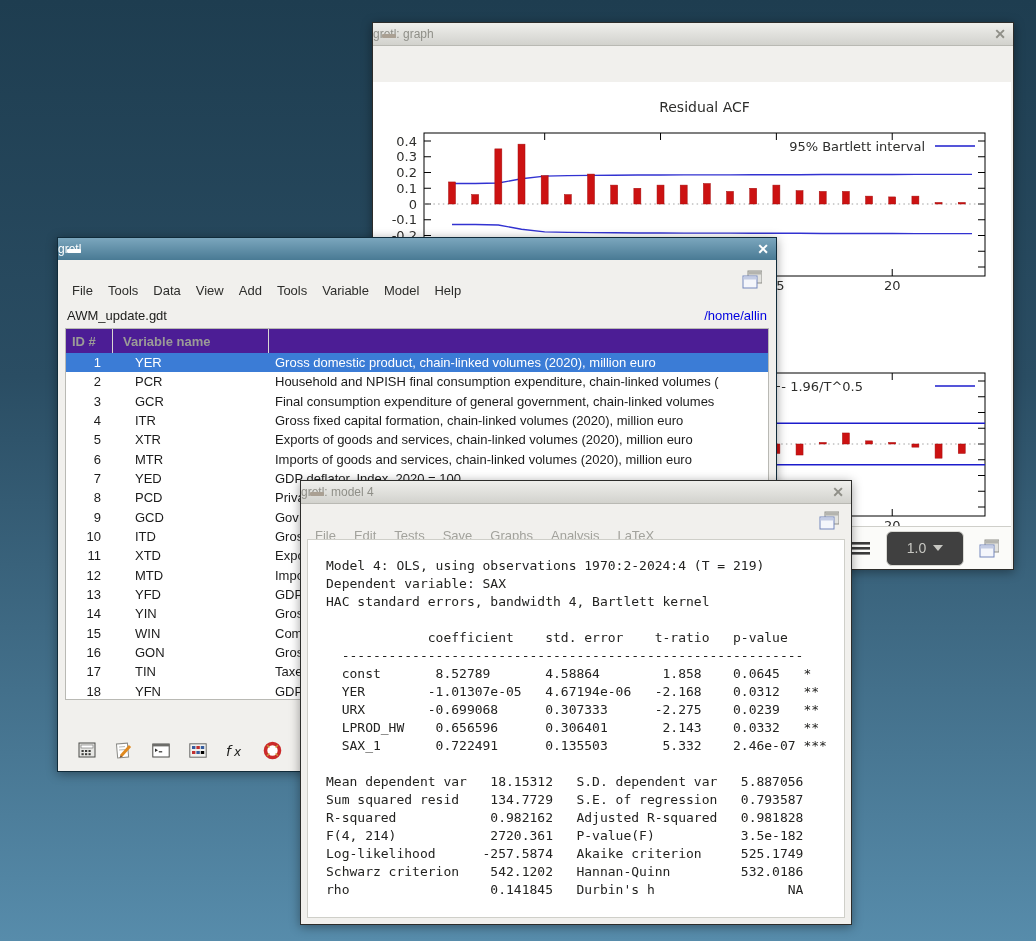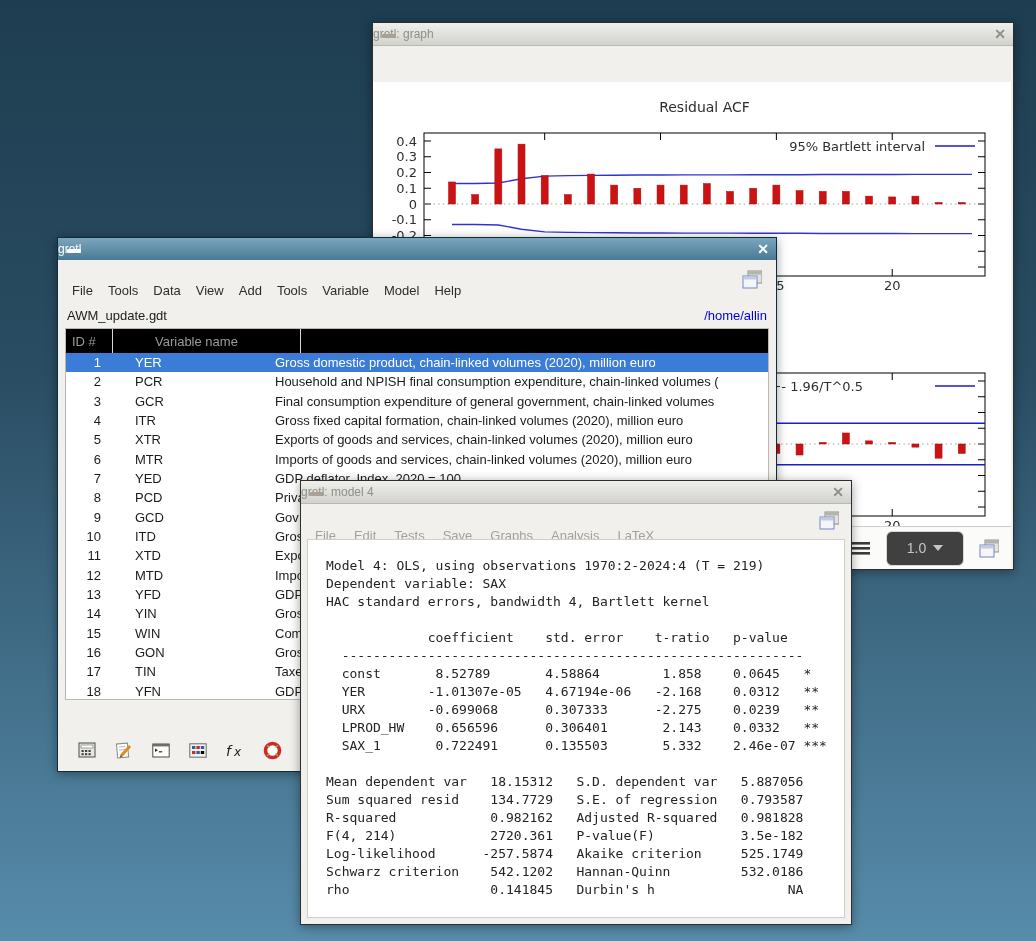--- a/index.html
+++ b/index.html
@@ -32,21 +32,21 @@
   #main-window{left:57px;top:237px;width:718px;height:533px;z-index:2;border-color:#102b3a;}
   .menubar{display:flex;align-items:center;gap:15px;padding-left:14px;height:37px;font-size:13px;color:#2d2d2b;}
   .menubar.disabled{color:#a2a29c;gap:18px;height:38px;}
   .menu-item{cursor:default;margin-top:24px;}
   .win-stack{position:absolute;}
   #main-win-icon{right:14px;top:31px;}
   .statusrow{position:absolute;left:9px;right:9px;top:66px;height:24px;font-size:13px;color:#1c1c1a;}
   #workdir{position:absolute;right:0;top:4px;color:#0000e0;}
   #dataset-name{position:absolute;left:0;top:4px;}
   #listwrap{position:absolute;left:7px;top:90px;width:704px;height:372px;background:#ffffff;border:1px solid #b9b9b4;box-sizing:border-box;}
-  #list-header{display:flex;height:24px;background:#000000;border-bottom:1px solid #c9c9c4;color:#9b9b97;font-weight:normal;font-size:13px;gap:32px;}
+  #list-header{display:flex;height:24px;background:#4c1d95;border-bottom:1px solid #c9c9c4;color:#9b9b97;font-weight:bold;font-size:13px;}
   .hcell{display:flex;align-items:center;box-sizing:border-box;border-right:1px solid #d8d8d3;}
   .hcell.c-id{width:47px;padding-left:6px;}
   .hcell.c-name{width:156px;padding-left:10px;gap:6px;}
   .hcell.c-label{flex:1;padding-left:6px;border-right:none;}
   #sort-arrow{width:0;height:0;border-left:5px solid transparent;border-right:5px solid transparent;border-top:6px solid #55555 personally2;}
   #var-list{position:absolute;left:0;top:24px;right:0;bottom:0;overflow:hidden;}
   .vrow{display:flex;height:19.33px;font-size:13px;color:#1b1b1b;white-space:nowrap;}
   .vrow.selected{background:#3b7cd6;color:#ffffff;}
   .vcell{box-sizing:border-box;overflow:hidden;}
   .vcell.c-id{width:47px;text-align:right;padding-right:12px;line-height:19.33px;}

